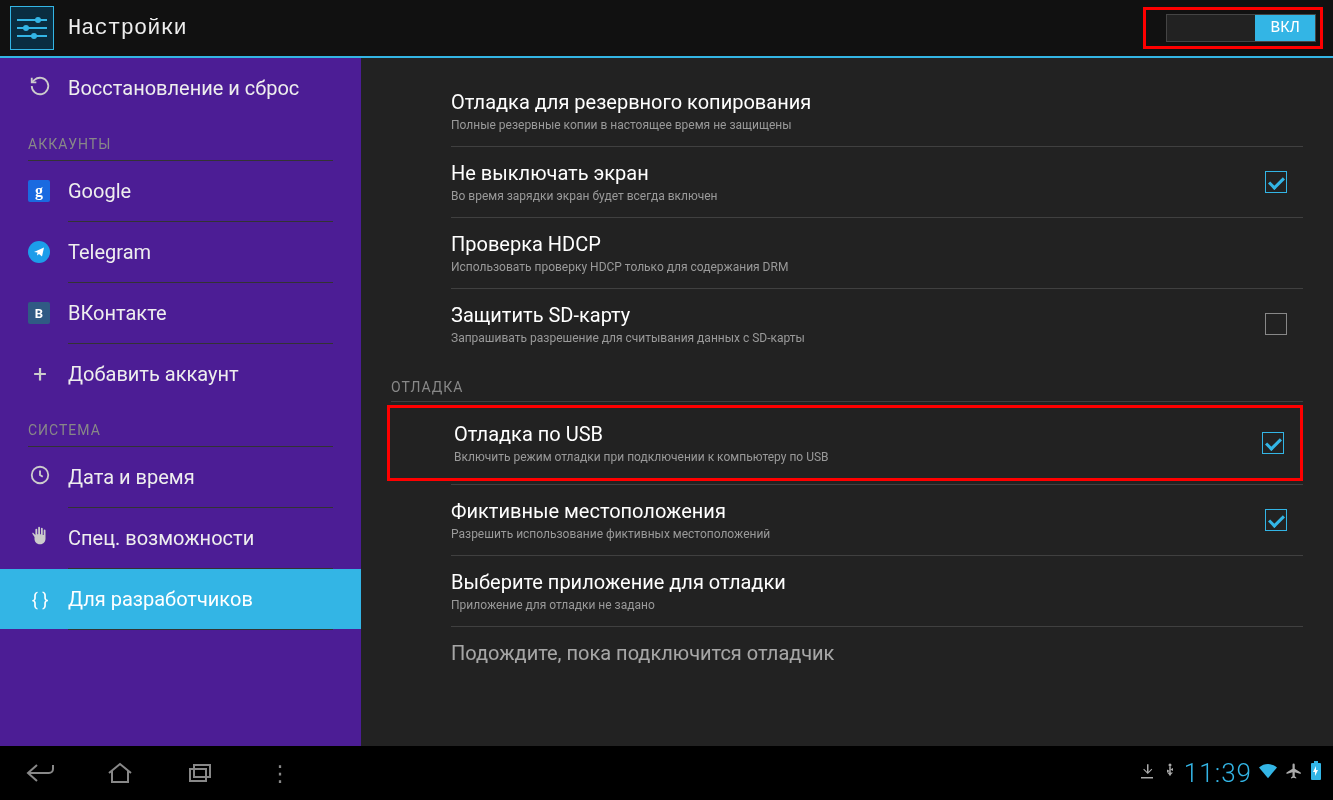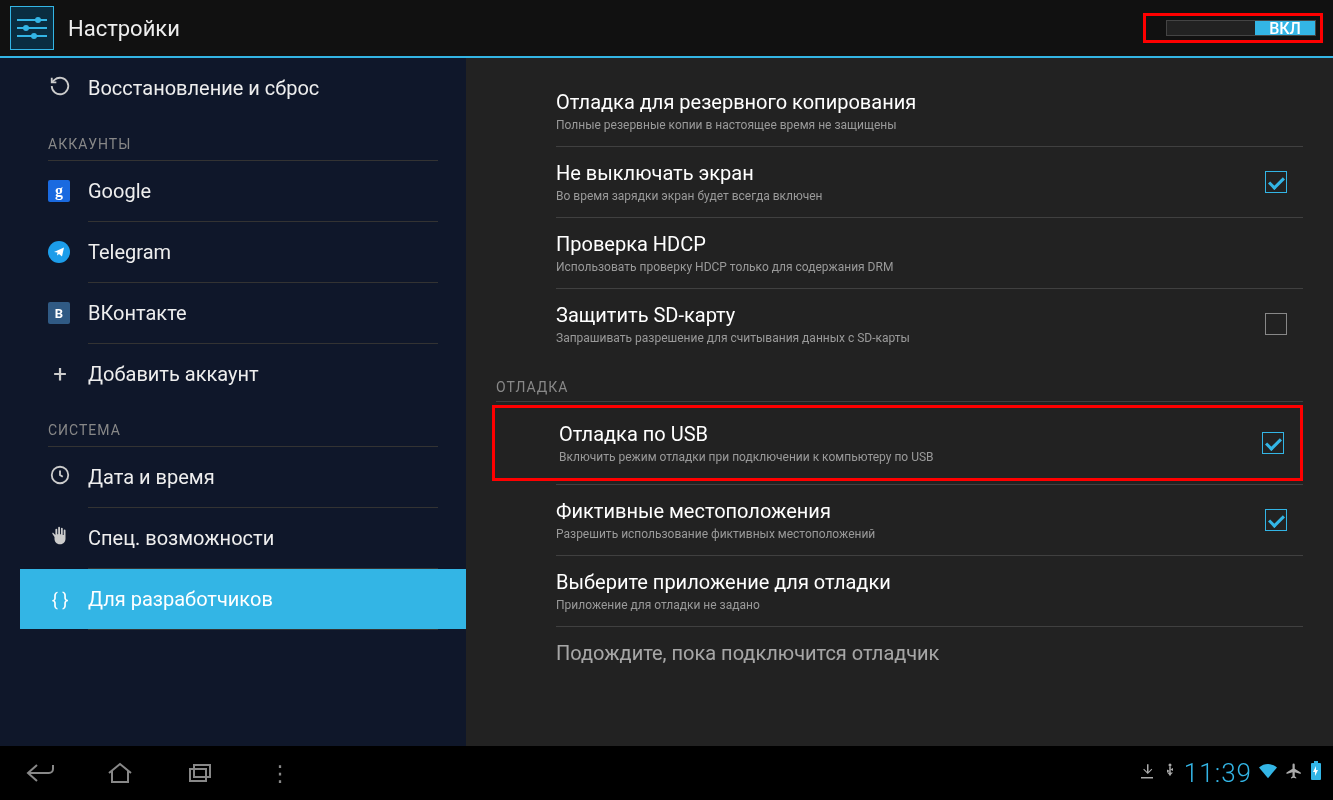--- a/index.html
+++ b/index.html
@@ -1,32 +1,32 @@
 <!DOCTYPE html>
 <html><head>
 <meta charset="utf-8">
 <style>
   * { box-sizing: border-box; margin: 0; padding: 0; }
   html, body { width: 1333px; height: 800px; background: #000; font-family: "Roboto", "Helvetica Neue", Arial, sans-serif; color: #fff; overflow: hidden; }
   
   .screen { display: flex; flex-direction: column; height: 100%; }
 
   
-  .top-bar { height: 58px; background: #111; display: flex; align-items: center; padding: 0 10px; border-bottom: 2px solid #33b5e5; }
+  .top-bar { height: 58px; background: #111; display: flex; align-items: center; padding: 0 10px; border-bottom: 2px solid #33b5e5; font-family: Liberation Mono, monospace; }
   .app-icon { width: 44px; height: 44px; background: #0a2d40; border: 1px solid #33b5e5; display: flex; align-items: center; justify-content: center; margin-right: 14px; }
   .app-title { font-size: 22px; color: #eee; font-weight: 400; }
   .top-bar-spacer { flex: 1; }
   .top-switch-wrap { border: 3px solid #ff0000; padding: 4px; display:flex; align-items:center; }
-  .top-switch { width: 150px; height: 16px; background: #222; border:1px solid #444; display:flex; align-items:stretch;margin-left:16px; }
+  .top-switch { width: 150px; height: 28px; background: #222; border:1px solid #444; display:flex; align-items:stretch;margin-left:16px; }
   .top-switch-off { flex:1; background:#222; }
   .top-switch-on { width: 60px; background:#33b5e5; color:#fff; display:flex; align-items:center; justify-content:center; font-size:16px; font-weight:500; }
 
   
   .body-area { flex: 1; display: flex; min-height: 0; }
-  .sidebar { width: 466px; background: #0f172a; overflow: hidden; padding-left: 20px; }
+  .sidebar { width: 361px; background: #4c1d95; overflow: hidden; }
   .content { flex: 1; background: #222; overflow: hidden; position: relative; }
 
   
   .side-item { display:flex; align-items:center; height: 60px; padding-left: 68px; color: #eee; font-size: 20px; position: relative; }
   .side-item .icon { position: absolute; left: 28px; width: 24px; text-align:center; color: #ccc; }
   .side-item.active { background: #33b5e5; color:#fff; }
   .side-item.active .icon { color:#fff; }
   .side-header { font-size: 14px; color: #888; letter-spacing: 1px; padding: 18px 0 8px 28px; text-transform: uppercase; }
   .side-sep { height:1px; background:#333; margin: 0 28px 0 68px; }
   .side-sep-full { height:1px; background:#333; margin: 0 28px; }

